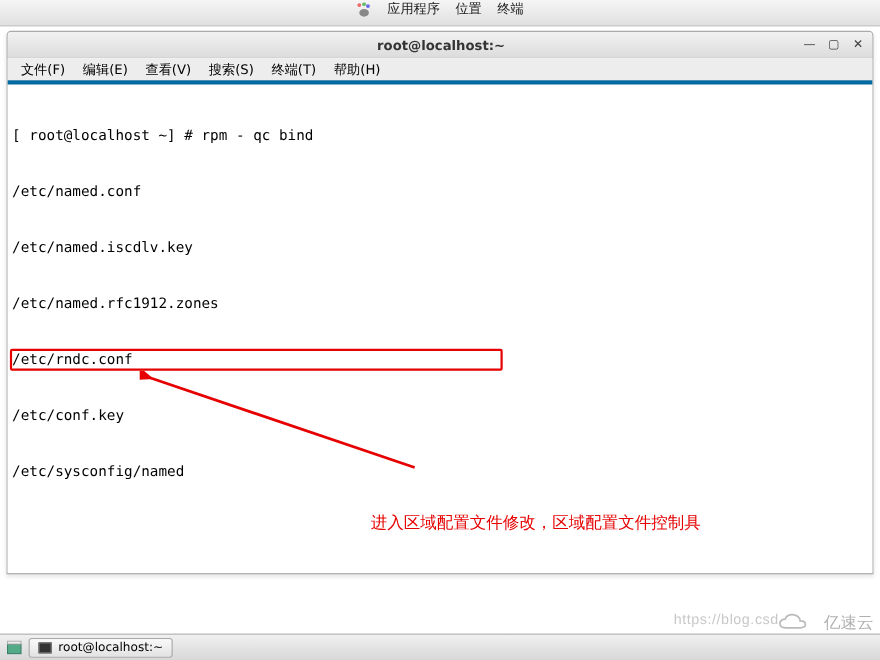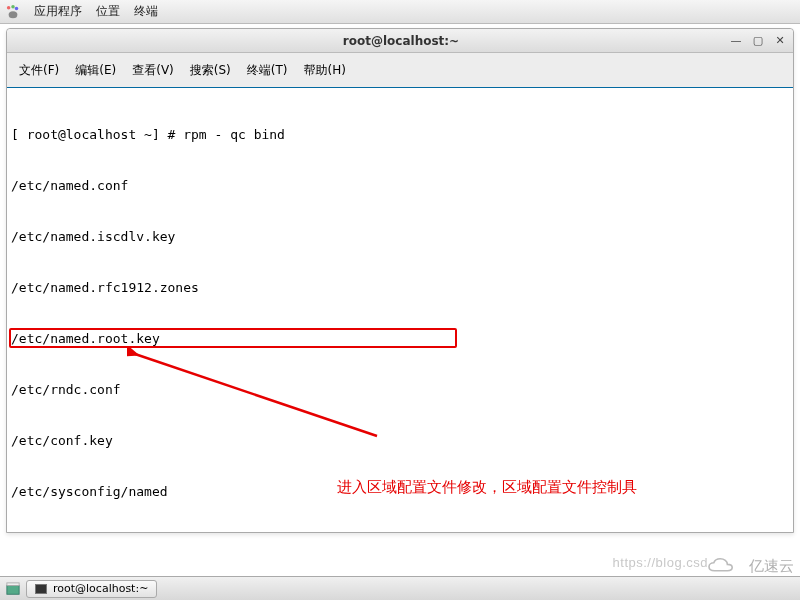--- a/index.html
+++ b/index.html
@@ -14,20 +14,21 @@
     
     .top-panel {
       height: 24px;
       background: linear-gradient(#f5f5f5, #e0e0e0);
       border-bottom: 1px solid #bbb;
       display: flex;
       align-items: center;
       padding: 0 6px;
       gap: 14px;
       color: #222;
+      flex-direction: column;
     }
     .top-panel .panel-left { display:flex; align-items:center; gap:14px; }
     .top-panel .panel-right { margin-left:auto; display:flex; align-items:center; gap:10px; }
     .panel-icon { width:14px; height:14px; display:inline-block; }
     .panel-item { font-size:12px; cursor:pointer; }
     
     .window {
       margin: 4px 6px;
       border: 1px solid #aaa;
       border-radius: 4px 4px 0 0;
@@ -40,25 +41,25 @@
       border-bottom: 1px solid #bbb;
       display:flex; align-items:center;
       padding: 0 6px;
       border-radius: 4px 4px 0 0;
     }
     .title-text { flex:1; text-align:center; font-weight:bold; font-size:12px; color:#333; }
     .title-btns { display:flex; gap:8px; }
     .title-btn { width:14px; height:14px; display:flex; align-items:center; justify-content:center; color:#444; cursor:pointer; font-size:11px; }
     .title-spacer { width:60px; }
     .menubar {
-      height: 35px;
+      height: 24px;
       display:flex; align-items:center;
       gap: 4px;
       padding: 0 6px;
-      border-bottom:1px solid #0369a1;
+      border-bottom:4px solid #0369a1;
       background:#ededed;
       font-size:12px;
     }
     .menubar span { padding: 2px 6px; cursor:pointer; }
     
     .terminal {
       font-family: "DejaVu Sans Mono", "Courier New", monospace;
       font-size: 13px;
       line-height: 17px;
       padding: 4px 4px;
@@ -165,21 +166,20 @@
     <span>查看(V)</span>
     <span>搜索(S)</span>
     <span>终端(T)</span>
     <span>帮助(H)</span>
   </div>
   <div class="terminal">
     <div class="term-line">[ root@localhost ~] # rpm - qc bind</div>
     <div class="term-line">/etc/named.conf</div>
     <div class="term-line">/etc/named.iscdlv.key</div>
     <div class="term-line">/etc/named.rfc1912.zones</div>
-    <div class="term-line">/etc/named.root.key</div>
     <div class="term-line">/etc/rndc.conf</div>
     <div class="term-line">/etc/conf.key</div>
     <div class="term-line">/etc/sysconfig/named</div>
     
     
     
     
     
     
 

